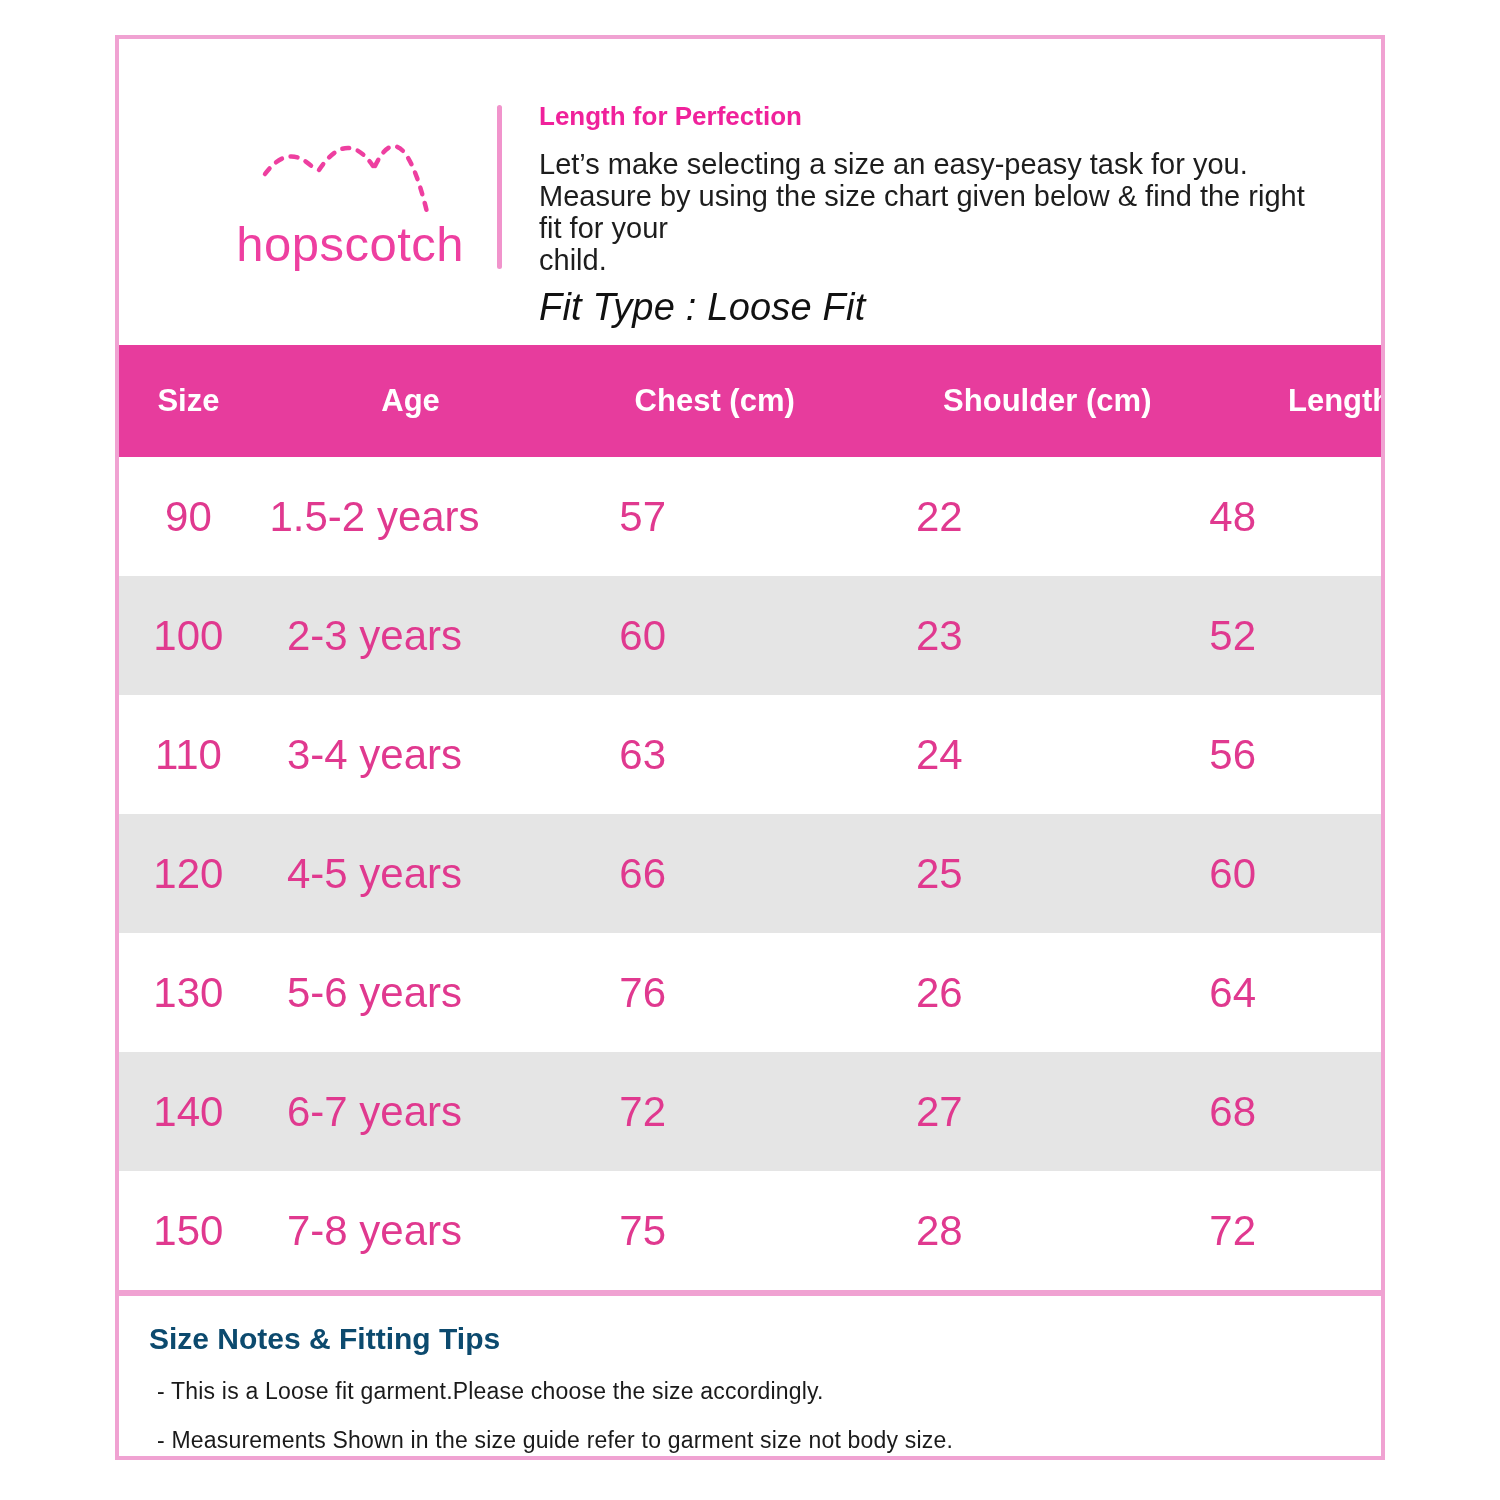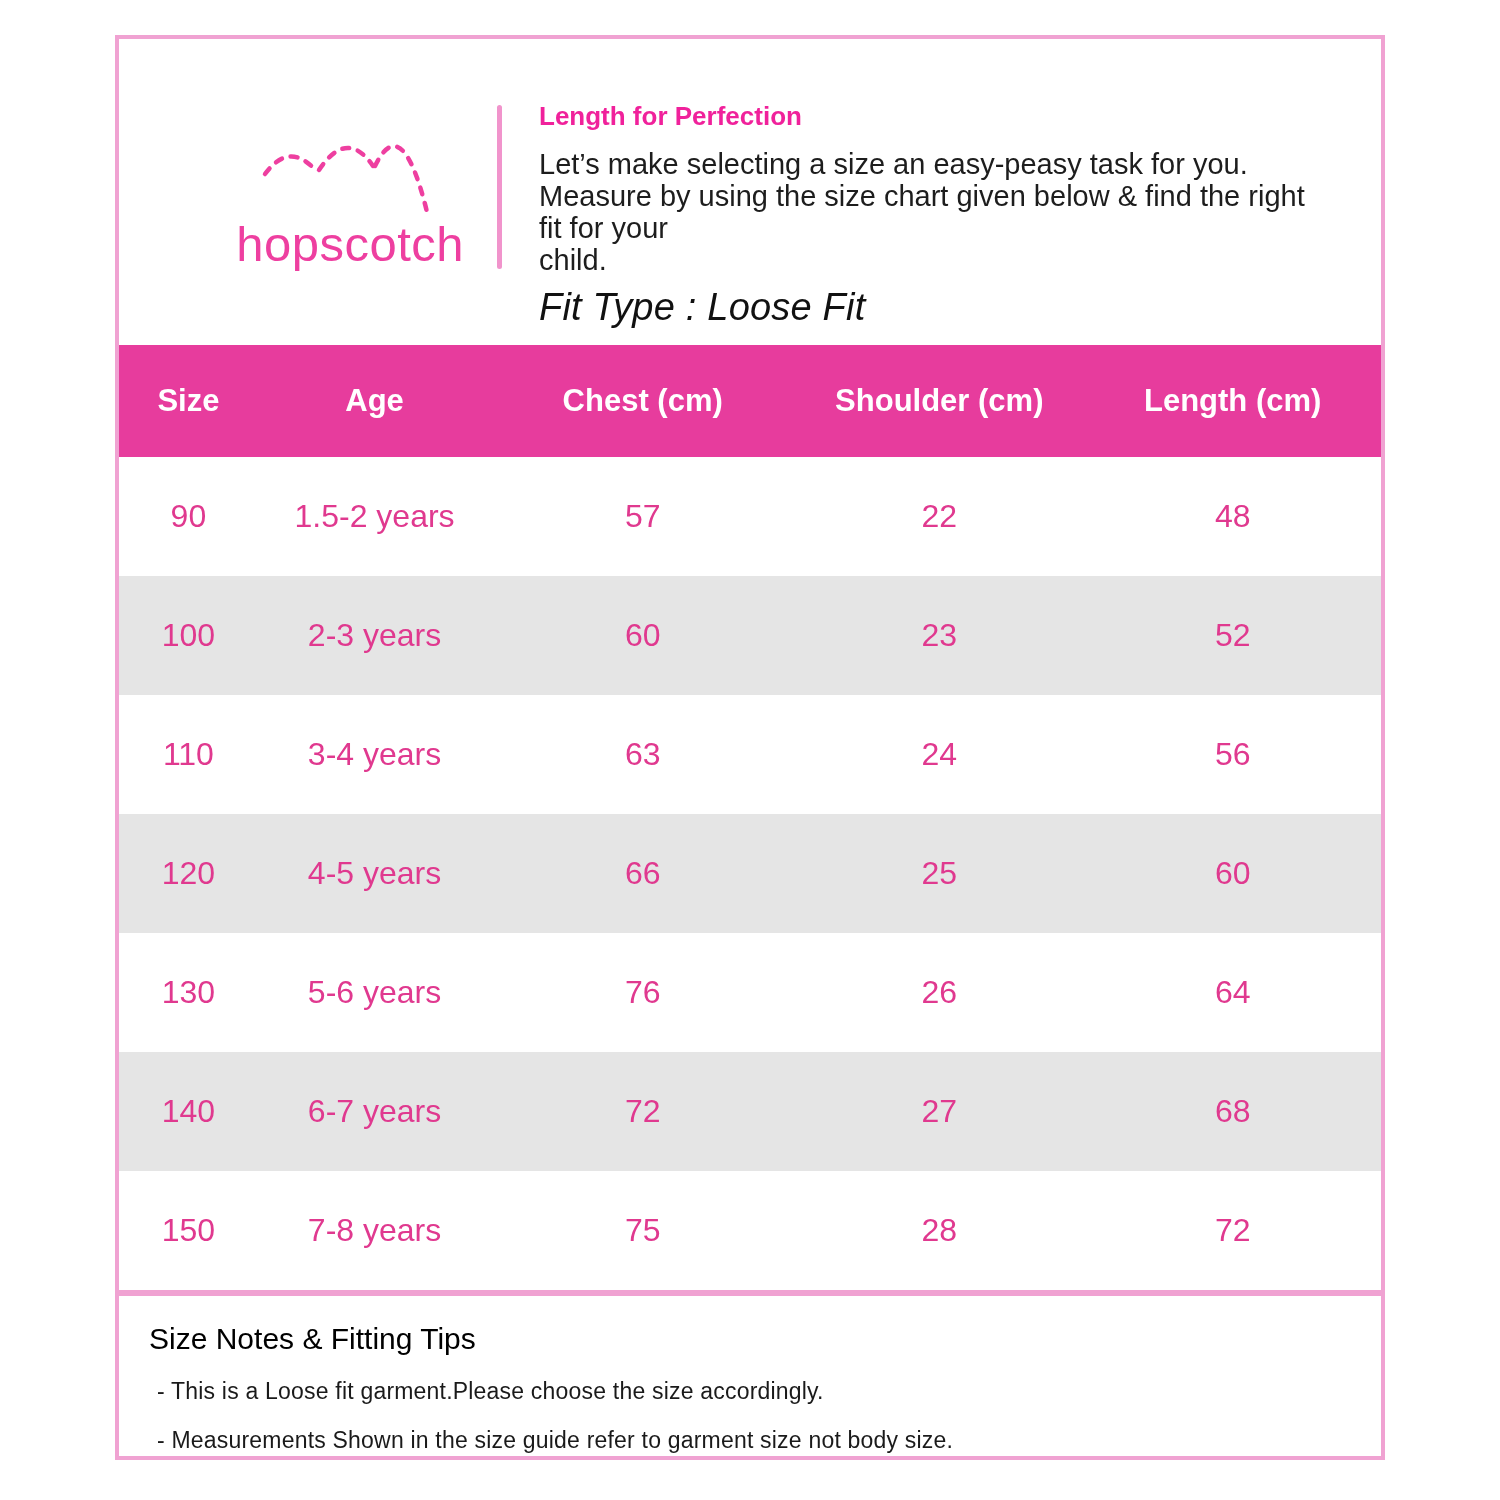--- a/index.html
+++ b/index.html
@@ -33,30 +33,30 @@
     width: 5px; height: 164px;
     background: #f194cc; border-radius: 3px;
   }
   .intro-block { position: absolute; left: 420px; top: 62px; width: 790px; }
   .intro-heading { font-size: 26px; font-weight: bold; color: #f0219b; margin-bottom: 16px; }
   .intro-line { font-size: 29px; line-height: 32px; color: #1d1d1d; }
   .fit-type { margin-top: 10px; font-size: 38px; font-weight: 500; color: #111; letter-spacing: 0.2px; font-style: italic; }
   
   .size-table { width: 100%; }
   .t-row { display: grid; grid-template-columns: 11% 18.5% 24% 23% 23.5%; align-items: center; }
-  .t-head { height: 112px; background: #e73c9d; }
+  .t-head { height: 112px; background: #e73c9d; gap: 36px; }
   .t-head .t-cell { color: #ffffff; font-weight: bold; font-size: 31px; }
-  .t-cell { text-align: center; font-size: 32px; }
+  .t-cell { text-align: center; font-size: 42px; }
   .t-data { height: 119px; }
   .t-data .t-cell { color: #e0398f; }
   .t-data.alt { background: #e5e5e5; }
   
   .section-divider { width: 100%; height: 6px; background: #f0a2d2; }
   .notes-section { padding: 26px 30px 0 30px; background: #fff; }
-  .notes-heading { font-size: 30px; font-weight: normal; color: #000000; margin-bottom: 22px; }
+  .notes-heading { font-size: 30px; font-weight: bold; color: #0c4a6e; margin-bottom: 22px; }
   .note-line { font-size: 23px; color: #1a1a1a; margin: 0 0 22px 8px; letter-spacing: 0.2px; }
 </style>
 </head>
 <body>
 
 <div class="frame">
 
   <div class="top-section">
     <div class="logo-block">
       <svg class="logo-arcs" viewBox="0 0 185 100" fill="none" xmlns="http://www.w3.org/2000/svg">

